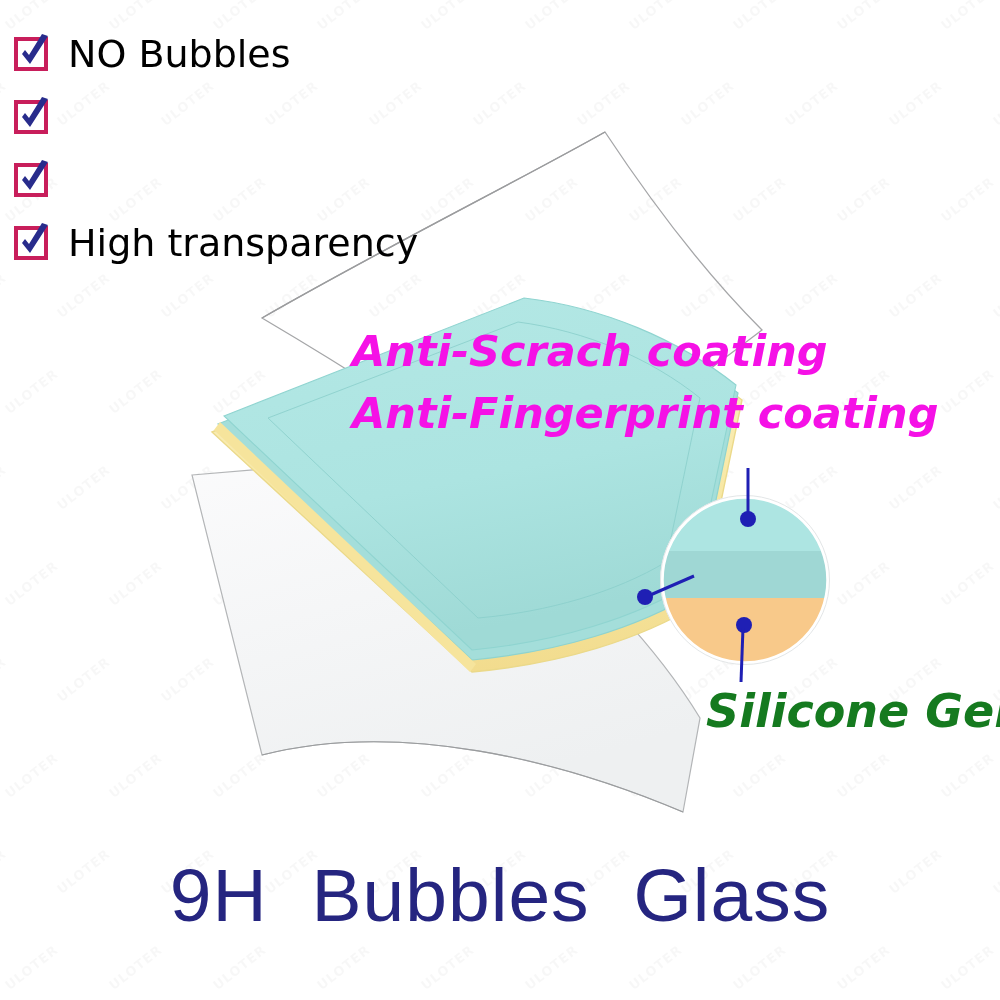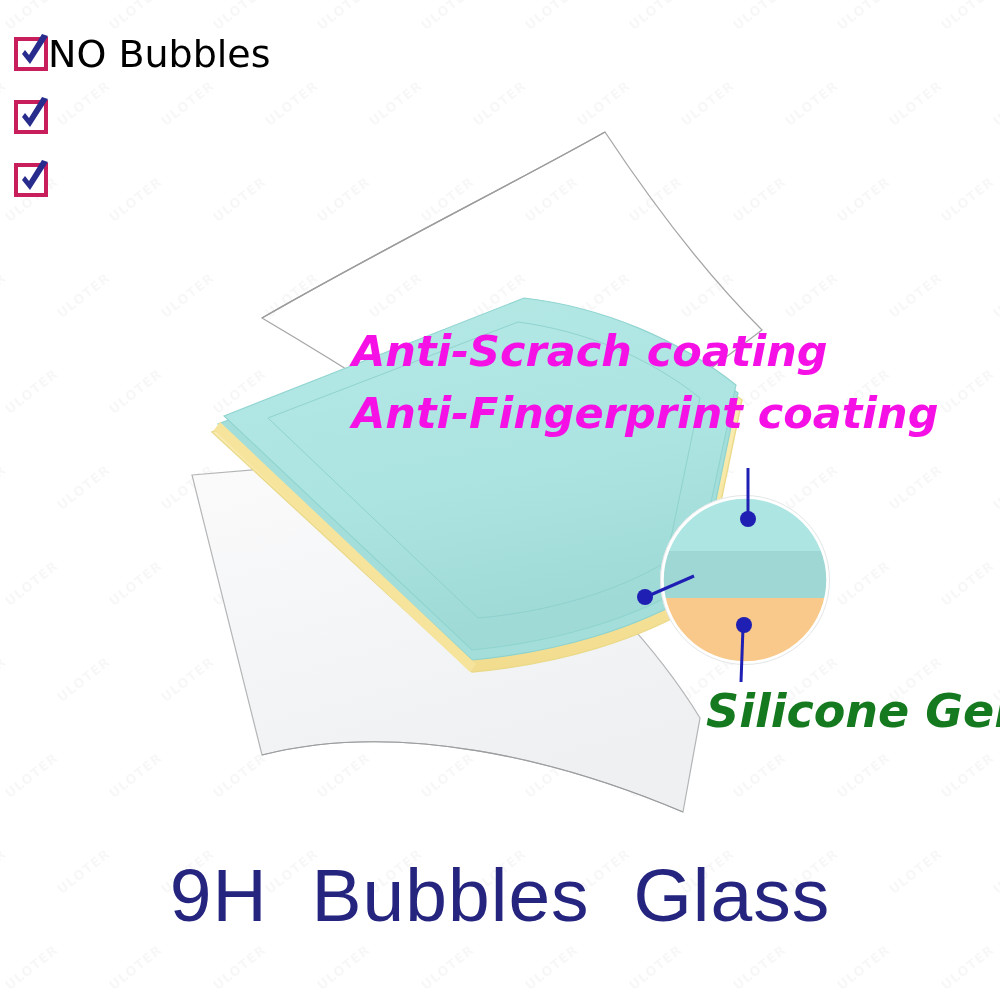--- a/index.html
+++ b/index.html
@@ -76,21 +76,21 @@
   }
   .checkbox svg {
     position: absolute;
     left: -3px;
     top: -7px;
     width: 38px;
     height: 38px;
     overflow: visible;
   }
   .feature-label {
-    margin-left: 0;
+    margin-left: 20px;
     font-family: "DejaVu Sans", sans-serif;
     font-size: 38px;
     line-height: 1;
     color: #000000;
     white-space: nowrap;
   }
 
   
   .coating-line {
     position: absolute;
@@ -380,20 +380,28 @@
     </div>
 
     <div class="feature-row">
       <span class="checkbox">
         <svg viewBox="0 0 38 38">
           <path d="M 7 20 L 15 30 L 33 2 L 27 0 L 14 21 L 10 16 Z" fill="#282C8C"></path>
         </svg>
       </span>
     </div>
 
+    <div class="feature-row">
+      <span class="checkbox">
+        <svg viewBox="0 0 38 38">
+          <path d="M 7 20 L 15 30 L 33 2 L 27 0 L 14 21 L 10 16 Z" fill="#282C8C"></path>
+        </svg>
+      </span>
+      <span class="feature-label">High transparency</span>
+    </div>
 
   </div>
 
   <div class="coating-line" id="coating-fingerprint">Anti-Fingerprint coating</div>
 
   <div class="coating-line" id="coating-scratch">Anti-Scrach coating</div>
 
   <div id="silicone-label">Silicone Gel</div>
 
   <div id="product-title">9H  Bubbles  Glass</div>

